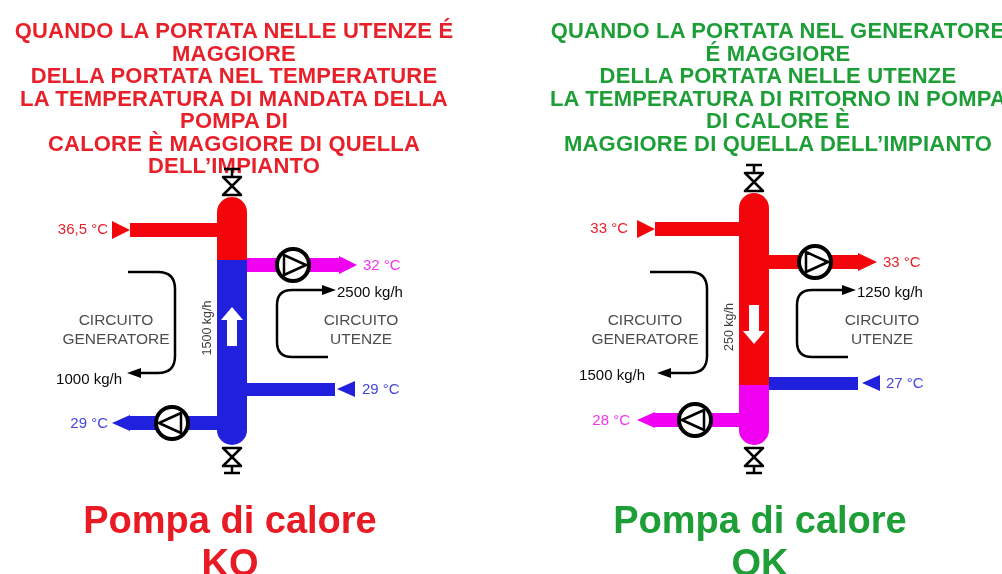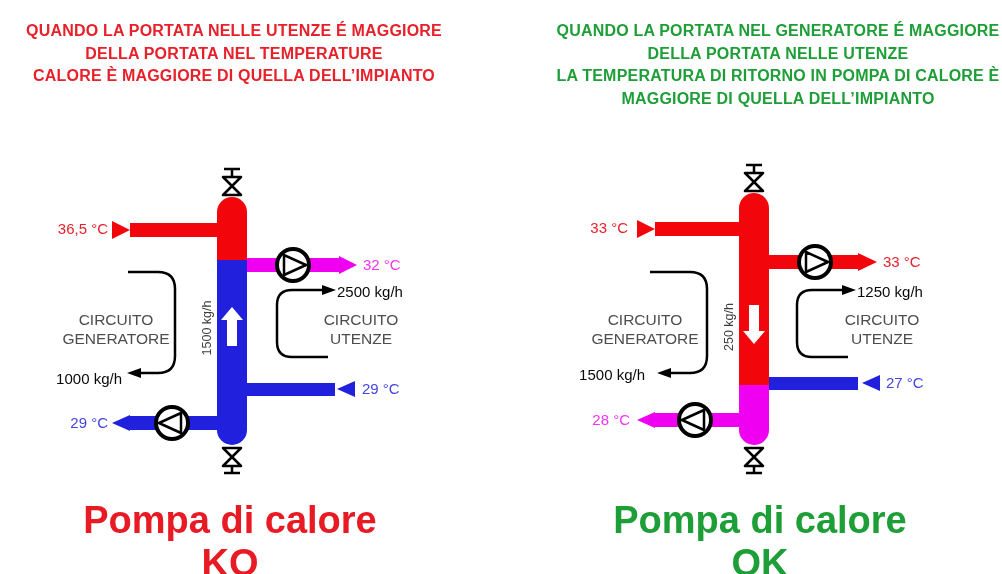--- a/index.html
+++ b/index.html
@@ -1,18 +1,18 @@
 <!DOCTYPE html>
 <html><head>
 <meta charset="utf-8">
 <style>
   html,body{margin:0;padding:0;background:#fff;}
   .canvas{position:relative;width:1002px;height:574px;background:#ffffff;overflow:hidden;
           font-family:"Liberation Sans",sans-serif;}
-  .title{position:absolute;top:20px;text-align:center;font-weight:bold;font-size:16px;
+  .title{position:absolute;top:20px;text-align:center;font-weight:bold;font-size:22px;
          line-height:22.5px;letter-spacing:.2px;}
   .title span{display:block;}
   .title-ko{left:8px;width:452px;color:#e8202a;}
   .title-ok{left:542px;width:472px;color:#1d9e37;}
   .caption{position:absolute;top:499px;text-align:center;font-weight:bold;font-size:38px;}
   .caption-ko{left:75px;width:310px;color:#e81a24;}
   .caption-ok{left:600px;width:320px;color:#1d9e37;}
   svg{position:absolute;left:0;top:0;}
   svg text{font-family:"Liberation Sans",sans-serif;}
   .t-lbl{font-size:15px;}
@@ -21,20 +21,21 @@
   .t-vert{font-size:12.5px;fill:#3d3d3d;}
 </style>
 </head>
 <body>
 
 <div class="canvas">
 
   <div class="title title-ko">
     <span>QUANDO  LA PORTATA NELLE UTENZE É MAGGIORE</span>
     <span>DELLA PORTATA NEL TEMPERATURE</span>
+    <span>LA TEMPERATURA DI MANDATA DELLA POMPA DI</span>
     <span>CALORE È MAGGIORE DI QUELLA DELL’IMPIANTO</span>
   </div>
   <div class="title title-ok">
     <span>QUANDO  LA PORTATA NEL GENERATORE É MAGGIORE</span>
     <span>DELLA PORTATA NELLE UTENZE</span>
     <span>LA TEMPERATURA DI RITORNO IN POMPA DI CALORE È</span>
     <span>MAGGIORE DI QUELLA DELL’IMPIANTO</span>
   </div>
 
   <svg width="1002" height="574" viewBox="0 0 1002 574">

